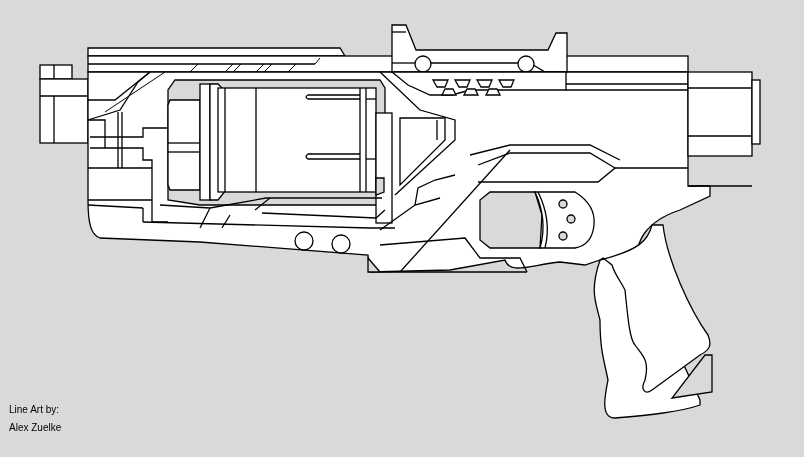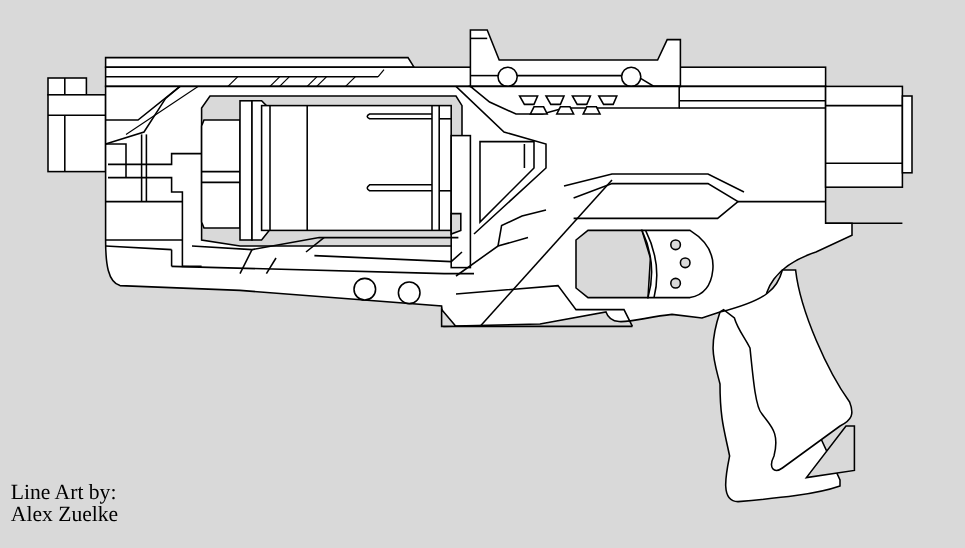--- a/index.html
+++ b/index.html
@@ -4,22 +4,22 @@
   <style>
     html, body { margin: 0; padding: 0; }
     body {
       width: 804px; height: 457px; overflow: hidden;
       background: #d9d9d9;
       position: relative;
     }
     #canvas { position: absolute; left: 0; top: 0; }
     .credit {
       position: absolute; left: 9px; top: 401px;
-      font-family: Liberation Serif, serif;
-      font-size: 18px; line-height: 18px; color: #000;
+      font-family: Liberation Sans, sans-serif;
+      font-size: 10px; line-height: 18px; color: #000;
     }
     svg .w { fill: #ffffff; stroke: #000; stroke-width: 1.3; stroke-linejoin: miter; }
     svg .g { fill: #d9d9d9; stroke: #000; stroke-width: 1.3; }
     svg .l { fill: none; stroke: #000; stroke-width: 1.3; }
     svg .lt { fill: none; stroke: #000; stroke-width: 1; }
   </style>
 </head>
 <body>
 
 <svg id="canvas" width="804" height="457" viewBox="0 0 804 457">

